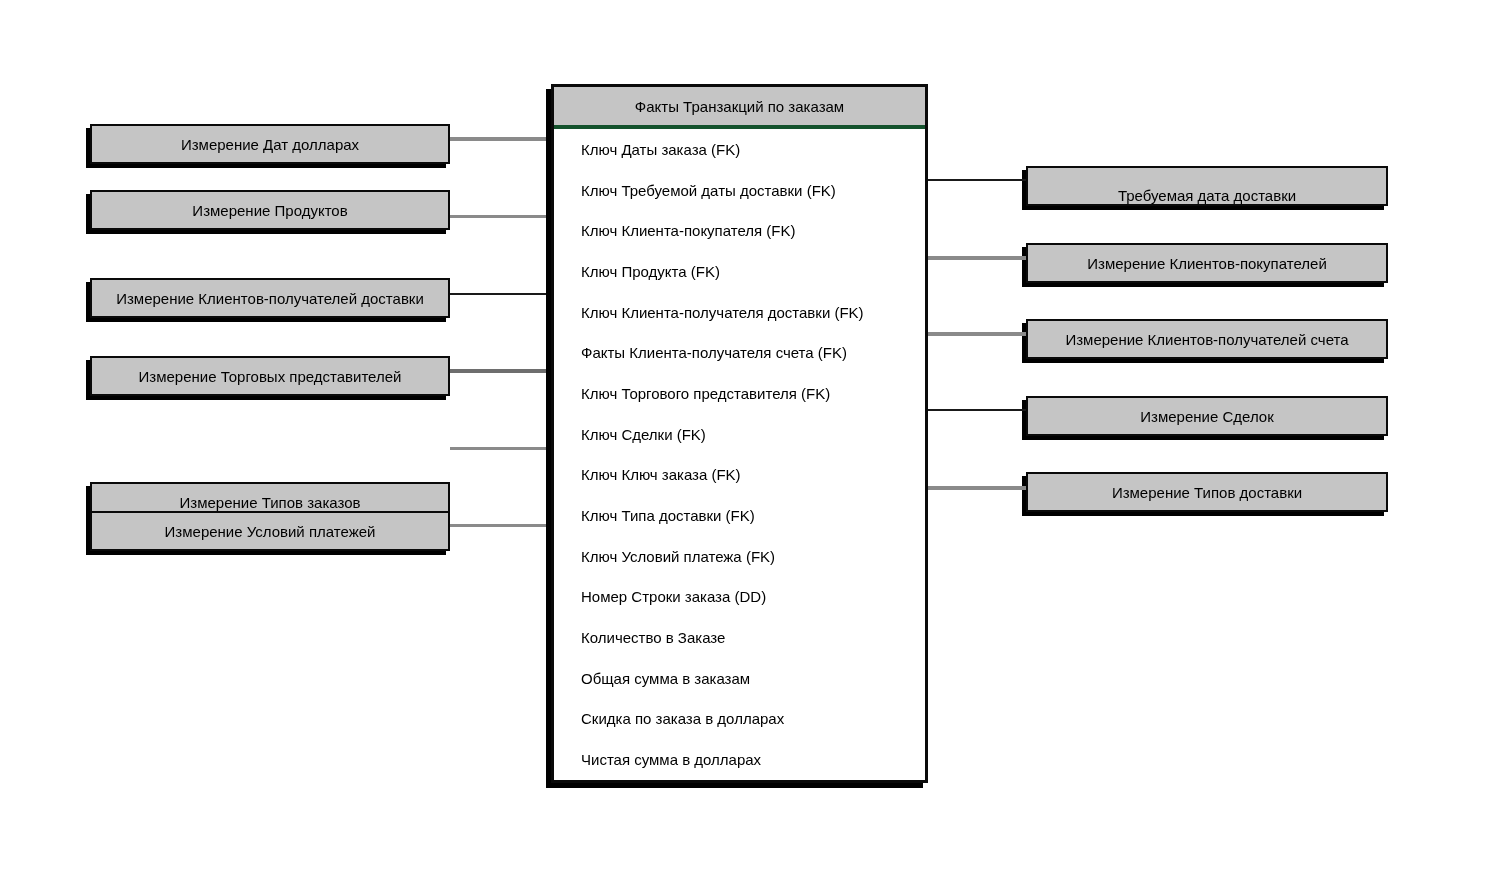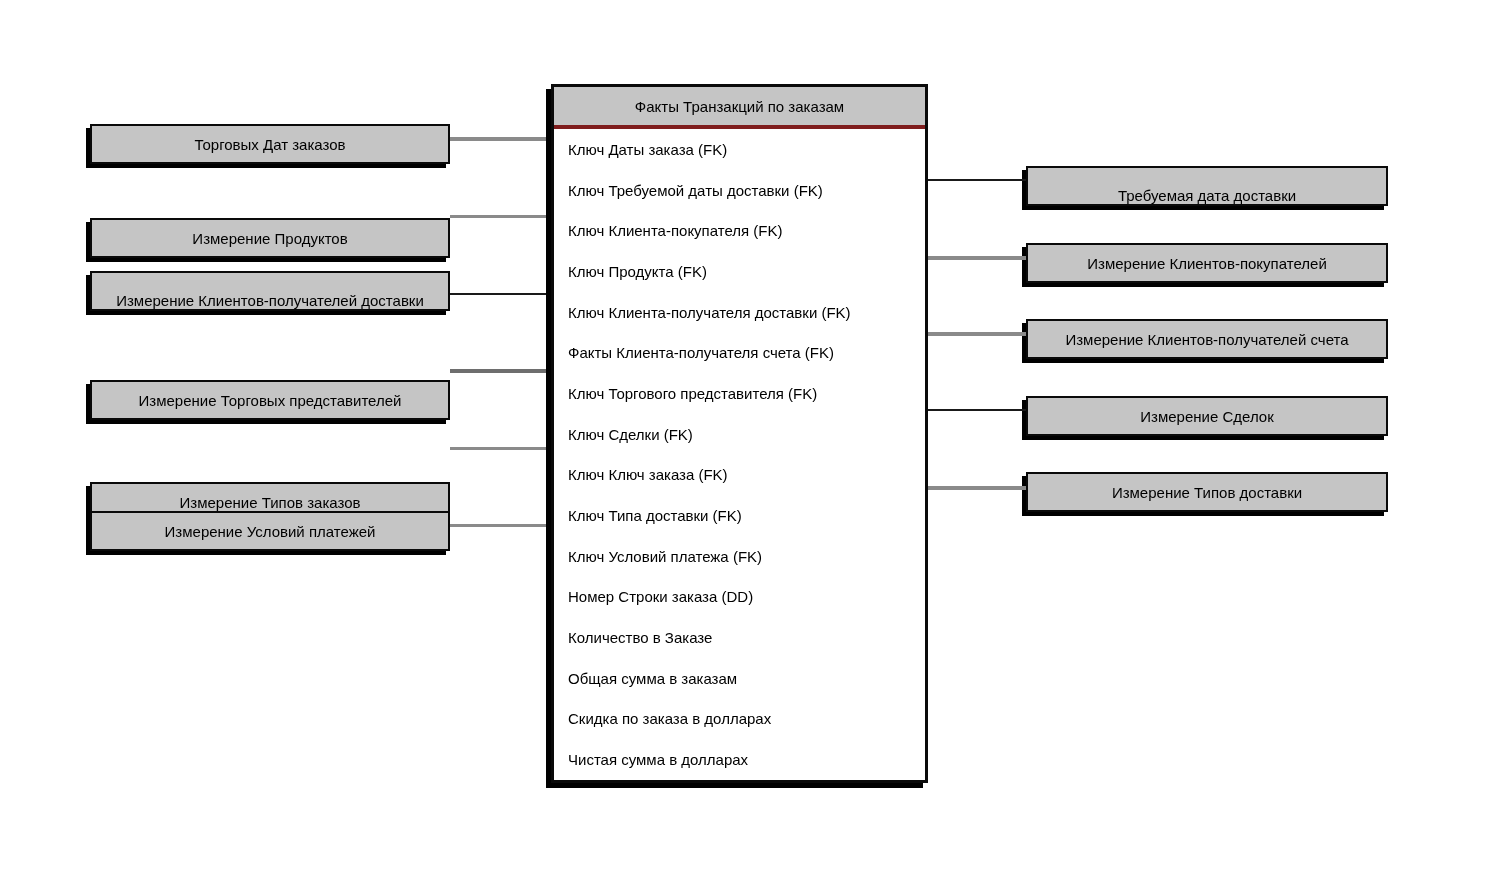--- a/index.html
+++ b/index.html
@@ -43,70 +43,70 @@
     border: 3px solid #0a0a0a;
     box-shadow: -5px 5px 0 0 #000000;
     box-sizing: border-box;
     display: flex;
     flex-direction: column;
   }
   .fact-header {
     height: 38px;
     flex: 0 0 38px;
     background: #c5c5c5;
-    border-bottom: 4px solid #7f1d1d;
+    border-bottom: 4px solid #14532d;
     display: flex;
     align-items: center;
     justify-content: center;
   }
   .fact-title {
     font-size: 15px;
     color: #000000;
     white-space: nowrap;
   }
   .fact-body {
     flex: 1 1 auto;
     display: flex;
     flex-direction: column;
     background: #ffffff;
   }
   .fact-row {
     flex: 1 1 0;
     display: flex;
     align-items: center;
-    padding-left: 14px;
+    padding-left: 27px;
     font-size: 15px;
     color: #000000;
     white-space: nowrap;
   }
   
   .connector {
     position: absolute;
     width: 101px;
   }
   .conn-gray-thick  { height: 4px; background: #8a8a8a; }
   .conn-gray-med    { height: 3px; background: #8a8a8a; }
   .conn-gray-dark   { height: 4px; background: #6e6e6e; }
   .conn-black-thin  { height: 2px; background: #1a1a1a; }
 </style>
 </head>
 <body>
 
 <div class="canvas">
 
   <div class="dim-box" style="left:90px; top:124px; width:360px;">
-    <span class="dim-label">Торговых Дат заказов</span>
+    <span class="dim-label">Измерение Дат долларах</span>
   </div>
-  <div class="dim-box" style="left:90px; top:218px; width:360px;">
+  <div class="dim-box" style="left:90px; top:190px; width:360px;">
     <span class="dim-label">Измерение Продуктов</span>
   </div>
-  <div class="dim-box" style="left:90px; top:271px; width:360px;align-items:flex-end;">
+  <div class="dim-box" style="left:90px; top:278px; width:360px;">
     <span class="dim-label">Измерение Клиентов-получателей доставки</span>
   </div>
-  <div class="dim-box" style="left:90px; top:356px; width:360px;margin-top:24px;">
+  <div class="dim-box" style="left:90px; top:356px; width:360px;">
     <span class="dim-label">Измерение Торговых представителей</span>
   </div>
   <div class="dim-box" style="left:90px; top:434px; width:360px;margin-top:48px;">
     <span class="dim-label">Измерение Типов заказов</span>
   </div>
   <div class="dim-box" style="left:90px; top:511px; width:360px;">
     <span class="dim-label">Измерение Условий платежей</span>
   </div>
 
   <div class="dim-box" style="left:1026px; top:166px; width:362px;align-items:flex-end;">

